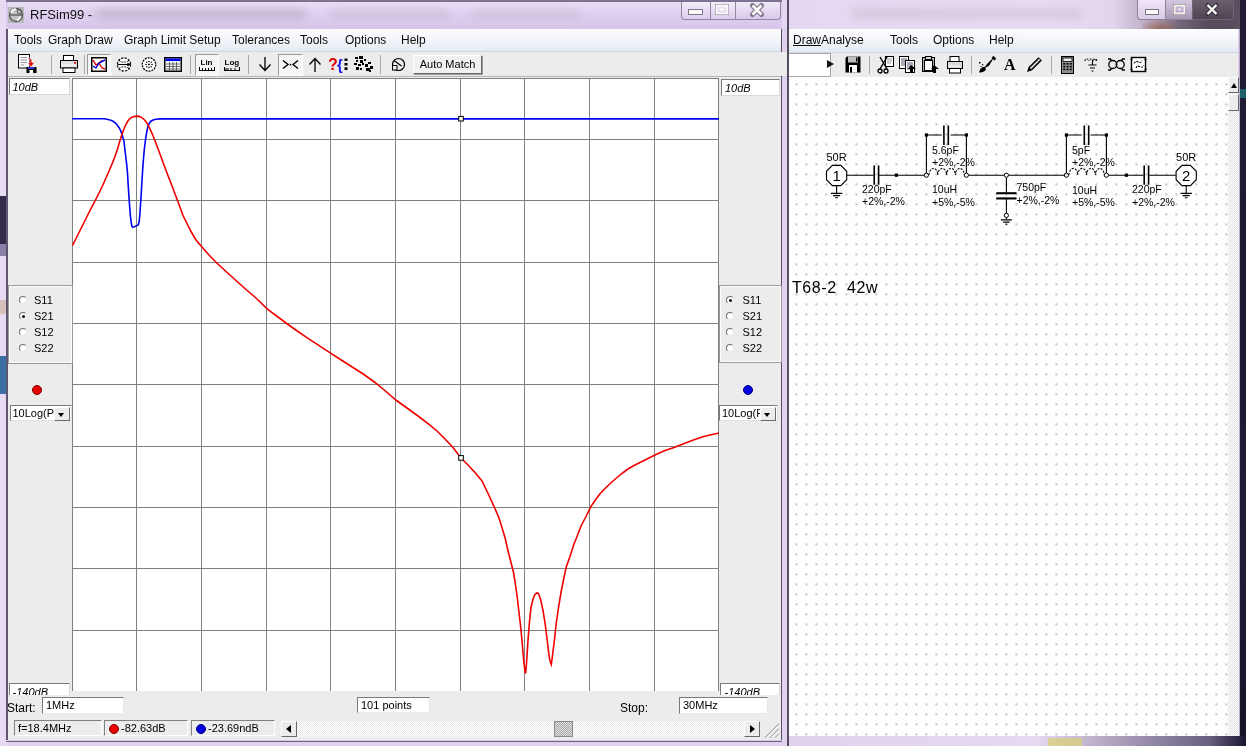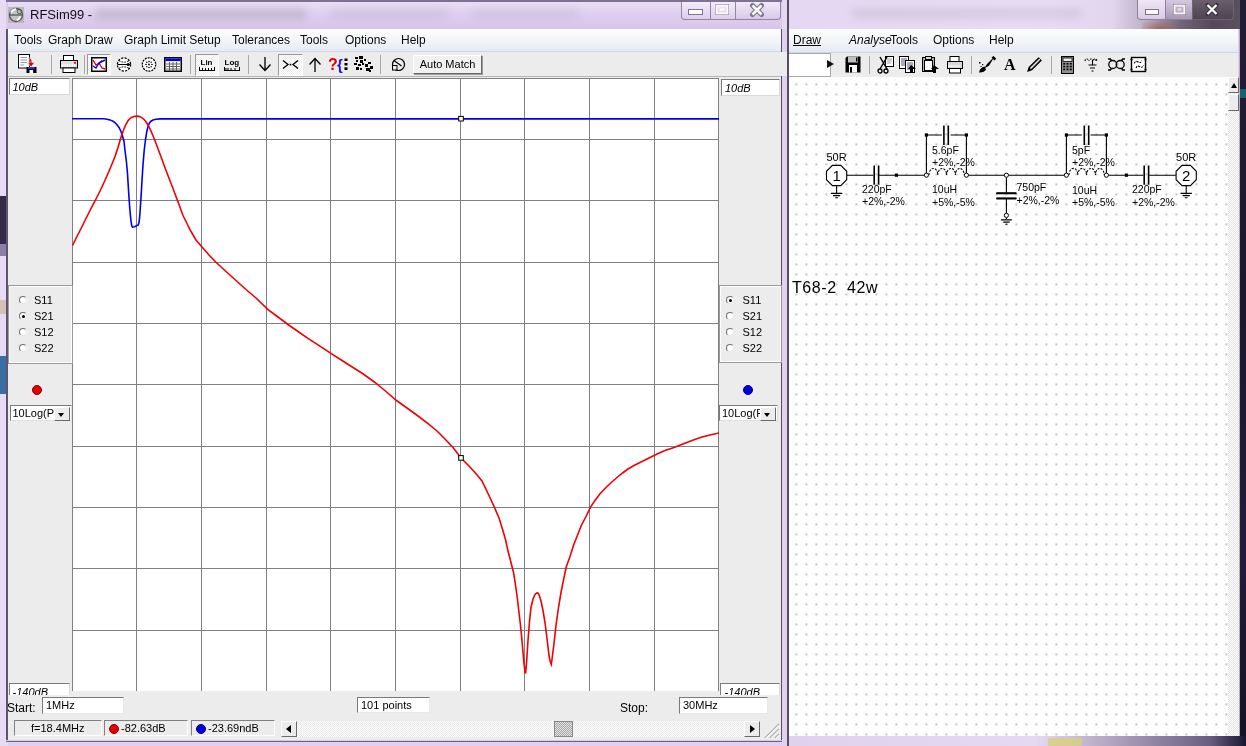--- a/index.html
+++ b/index.html
@@ -50,21 +50,21 @@
     <path d="M70.5 4 L79.5 13 M79.5 4 L70.5 13" stroke="#3a3340" stroke-width="4.2" stroke-linecap="round"></path>
     <path d="M70.5 4 L79.5 13 M79.5 4 L70.5 13" stroke="#fbfbf8" stroke-width="2.3" stroke-linecap="butt"></path>
   </svg>
 
   <div class="abs" style="left:5px;top:0;width:2px;height:746px;background:#554d60;"></div>
 
   <div class="abs" style="left:7px;top:29px;width:449px;height:707px;background:#ececec;">
 
     <div class="abs" style="left:0;top:0;width:449px;height:23px;background:linear-gradient(180deg,#fdfdfe 0%,#f2f4f8 55%,#e4e9f2 100%);border-bottom:1px solid #cfd6e4;">
       <span class="menu" style="left:4px;text-decoration:underline;">Draw</span>
-      <span class="menu" style="left:60px;font-style:italic;">Analyse</span>
+      <span class="menu" style="left:32px;">Analyse</span>
       <span class="menu" style="left:101px;">Tools</span>
       <span class="menu" style="left:144px;">Options</span>
       <span class="menu" style="left:200px;">Help</span>
     </div>
 
     <div class="abs" style="left:0;top:24px;width:449px;height:24px;background:#ececec;" id="rtoolbar">
       <div class="abs" style="left:0;top:0;width:41px;height:22px;background:#fff;border:1px solid #a9a9a9;border-left:none;"></div>
       <div class="abs" style="left:38px;top:7px;width:0;height:0;border-left:7px solid #111;border-top:4px solid transparent;border-bottom:4px solid transparent;"></div>
 
       <svg class="abs" style="left:56px;top:3px;" width="16" height="17" viewBox="0 0 16 17">
@@ -502,21 +502,21 @@
   </div>
 
   <div class="abs panel" style="left:7.5px;top:695px;width:773px;height:24px;"></div>
   <div class="abs txt11" style="left:7px;top:701px;">Start:</div>
   <div class="abs" style="left:42px;top:696.5px;width:82px;height:17px;background:#fff;border:1px solid;border-color:#7a7a7a #e8e8e8 #e8e8e8 #7a7a7a;box-sizing:border-box;font-size:11px;line-height:15px;padding-left:3px;">1MHz</div>
   <div class="abs" style="left:357px;top:696.5px;width:73px;height:16px;background:#fff;border:1px solid;border-color:#7a7a7a #e8e8e8 #e8e8e8 #7a7a7a;box-sizing:border-box;font-size:11px;line-height:14px;padding-left:3px;">101 points</div>
   <div class="abs txt11" style="left:620px;top:701px;">Stop:</div>
   <div class="abs" style="left:679px;top:697px;width:89px;height:17px;background:#fff;border:1px solid;border-color:#7a7a7a #e8e8e8 #e8e8e8 #7a7a7a;box-sizing:border-box;font-size:11px;line-height:15px;padding-left:3px;">30MHz</div>
 
   <div class="abs panel" style="left:7.5px;top:719px;width:773px;height:20px;"></div>
-  <div class="abs sunken" style="left:14px;top:720px;width:88px;height:16px;font-size:11px;line-height:15px;padding-left:16px;box-sizing:border-box;background:#ececec;">f=18.4MHz</div>
+  <div class="abs sunken" style="left:14px;top:720px;width:88px;height:16px;font-size:11px;line-height:15px;padding-left:3px;box-sizing:border-box;background:#ececec;">f=18.4MHz</div>
   <div class="abs sunken" style="left:104px;top:720px;width:84px;height:16px;font-size:11px;line-height:15px;box-sizing:border-box;background:#ececec;">
     <span style="display:inline-block;width:8px;height:8px;border-radius:50%;background:#e90000;border:1px solid #7d0000;margin:2.5px 2px 0 4px;vertical-align:-2px;"></span>-82.63dB</div>
   <div class="abs sunken" style="left:191px;top:720px;width:84px;height:16px;font-size:11px;line-height:15px;box-sizing:border-box;background:#ececec;">
     <span style="display:inline-block;width:8px;height:8px;border-radius:50%;background:#0000e0;border:1px solid #00007d;margin:2.5px 2px 0 4px;vertical-align:-2px;"></span>-23.69ndB</div>
 
   <div class="abs" style="left:281px;top:720.5px;width:478.5px;height:16px;background:#f1f1f1;background-image:conic-gradient(#fff 0 25%,#e9e9e9 0 50%,#fff 0 75%,#e9e9e9 0);background-size:2px 2px;"></div>
   <div class="abs" style="left:281px;top:720.5px;width:15.5px;height:16px;background:#ececec;border:1px solid;border-color:#fdfdfd #6a6a6a #6a6a6a #fdfdfd;box-sizing:border-box;">
     <div class="abs" style="left:4px;top:3px;width:0;height:0;border-right:5px solid #000;border-top:4px solid transparent;border-bottom:4px solid transparent;"></div>
   </div>
   <div class="abs" style="left:744px;top:720.5px;width:15.5px;height:16px;background:#ececec;border:1px solid;border-color:#fdfdfd #6a6a6a #6a6a6a #fdfdfd;box-sizing:border-box;">

